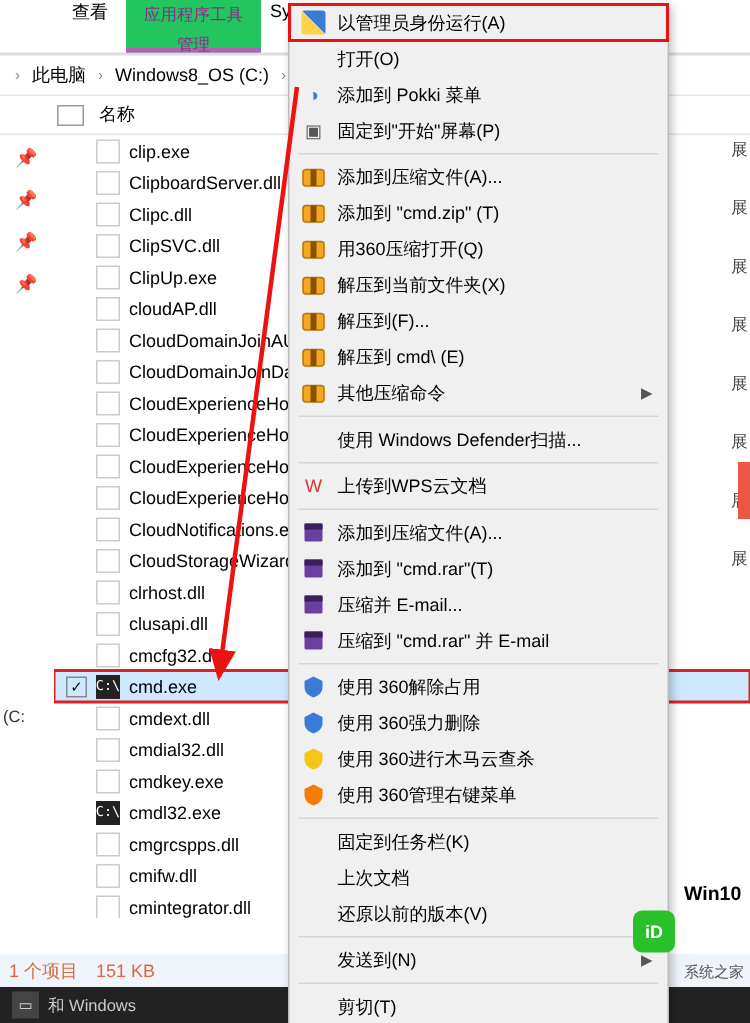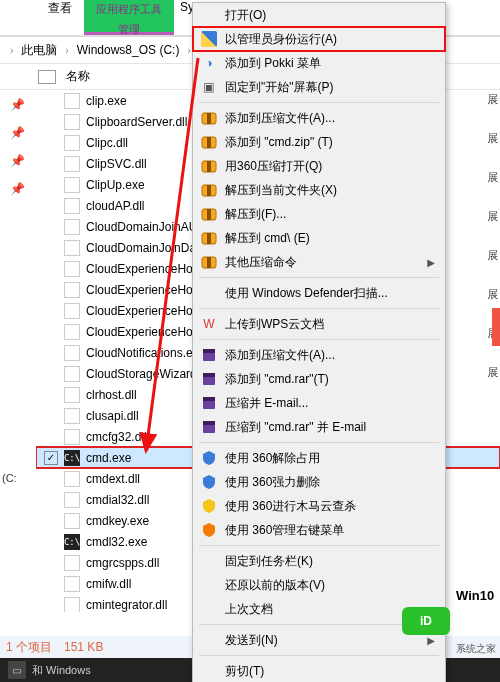--- a/index.html
+++ b/index.html
@@ -39,21 +39,21 @@
     .ic-pokki { color: #3a7bd5; }
     .ic-start { color: #555; }
     .ic-zip { font-size: 12px; }
     .ic-zip svg { display:block; }
     .ic-shield2 svg { display:block; }
     .statusbar { position: absolute; bottom: 24px; left: 0; right: 0; height: 22px; background: #eef4fa; color: #d64; display: flex; align-items: center; padding-left: 6px; font-size: 12px; gap: 12px; }
     .taskbar { position: absolute; bottom: 0; left: 0; right: 0; height: 24px; background: #222; color: #ccc; display: flex; align-items: center; padding-left: 8px; gap: 6px; font-size: 11px; }
     .tb-icon { width: 18px; height: 18px; background: #444; display: inline-flex; align-items: center; justify-content: center; font-size: 10px; }
     .annotation-arrow { position: absolute; left: 128px; top: 56px; pointer-events: none; z-index: 60; }
     .watermark { position: absolute; right: 4px; bottom: 28px; display: flex; align-items: center; gap: 6px; z-index: 70; }
-    .wm-logo { width: 48px; height: 28px; background: #29c029; border-radius: 6px; display: flex; align-items: center; justify-content: center; color: #fff; font-weight: bold; font-size: 12px; }
+    .wm-logo { width: 28px; height: 28px; background: #29c029; border-radius: 6px; display: flex; align-items: center; justify-content: center; color: #fff; font-weight: bold; font-size: 12px; }
     .wm-text { display: flex; flex-direction: column; line-height: 1.1; gap: 40px; }
     .wm-text .l1 { font-size: 13px; font-weight: bold; }
     .wm-text .l2 { font-size: 10px; color: #555; }
     .right-strip { position: absolute; right: 0; top: 92px; width: 14px; display: flex; flex-direction: column; gap: 24px; align-items: center; font-size: 11px; color: #444; z-index: 5; }
     .right-strip span { writing-mode: horizontal-tb; }
     .red-bar { position: absolute; right: 0; top: 308px; width: 8px; height: 38px; background: #e54; z-index: 5; }
   </style>
 </head>
 <body>
 
@@ -216,29 +216,29 @@
         <div class="file-row">
           <span style="width:14px"></span>
           <span class="ficon dll"></span>
           <span class="file-name">cmintegrator.dll</span>
         </div>
       </div>
   </div>
   <div class="sidebar-bottom">(C:</div>
 
   <div class="context-menu" id="cmenu">
-      <div class="cm-item">
-        <span class="cm-icon"></span>
-        <span>打开(O)</span>
-      </div>
       <div class="cm-item highlight">
         <span class="cm-icon ic-shield"></span>
         <span>以管理员身份运行(A)</span>
       </div>
       <div class="cm-item">
+        <span class="cm-icon"></span>
+        <span>打开(O)</span>
+      </div>
+      <div class="cm-item">
         <span class="cm-icon ic-pokki">◑</span>
         <span>添加到 Pokki 菜单</span>
       </div>
       <div class="cm-item">
         <span class="cm-icon ic-start">▣</span>
         <span>固定到"开始"屏幕(P)</span>
       </div>
       <div class="cm-sep"></div>
       <div class="cm-item">
         <span class="cm-icon ic-zip">
@@ -384,25 +384,25 @@
         </span>
         <span>使用 360管理右键菜单</span>
       </div>
       <div class="cm-sep"></div>
       <div class="cm-item">
         <span class="cm-icon"></span>
         <span>固定到任务栏(K)</span>
       </div>
       <div class="cm-item">
         <span class="cm-icon"></span>
+        <span>上次文档</span>
+      </div>
+      <div class="cm-item">
+        <span class="cm-icon"></span>
         <span>还原以前的版本(V)</span>
-      </div>
-      <div class="cm-item">
-        <span class="cm-icon"></span>
-        <span>上次文档</span>
       </div>
       <div class="cm-sep"></div>
       <div class="cm-item">
         <span class="cm-icon"></span>
         <span>发送到(N)</span>
         <span class="cm-arrow">▶</span>
       </div>
       <div class="cm-sep"></div>
       <div class="cm-item">
         <span class="cm-icon"></span>

